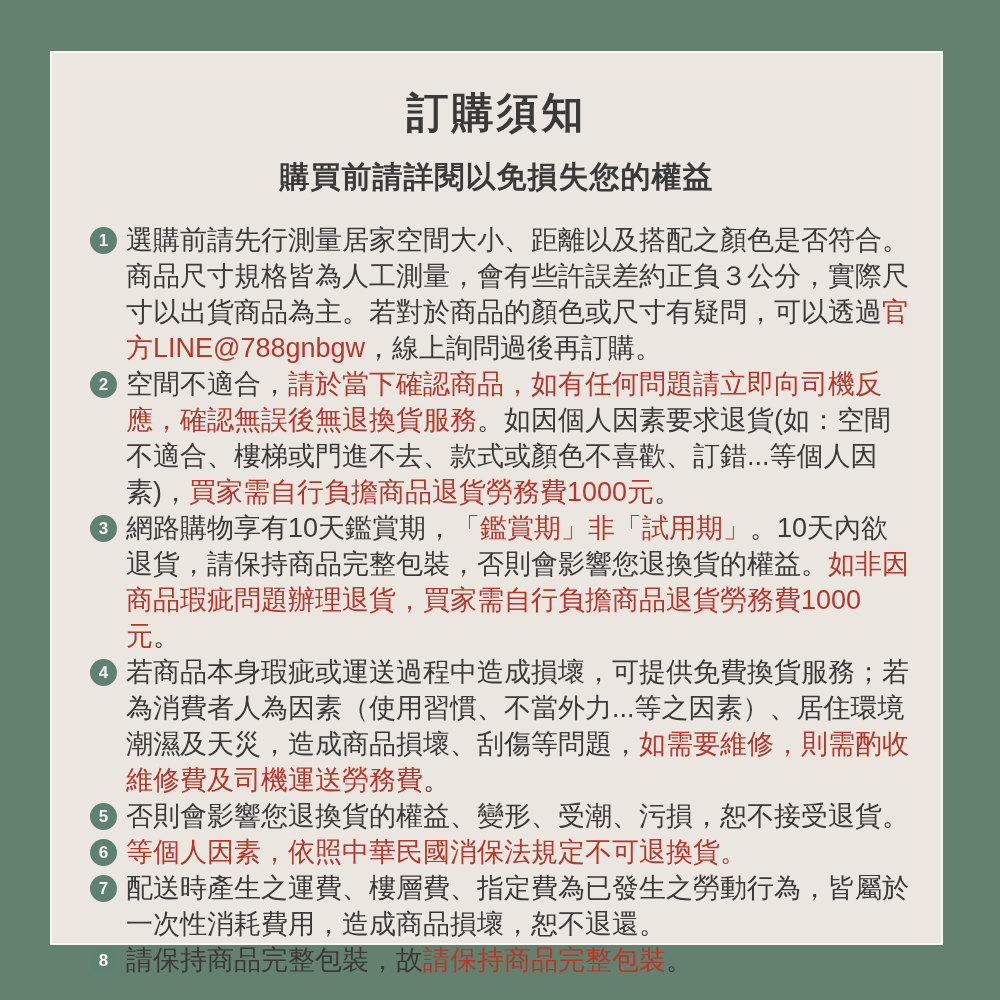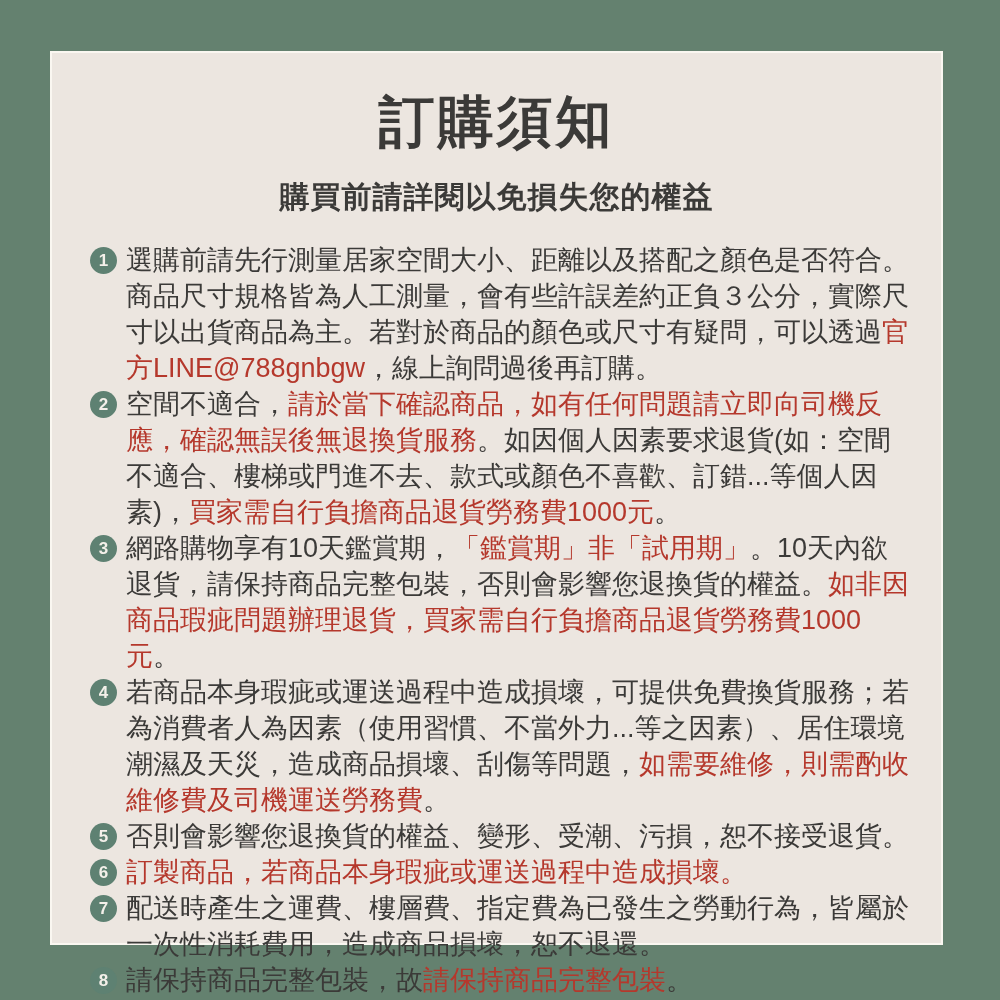--- a/index.html
+++ b/index.html
@@ -20,21 +20,21 @@
     top: 51px;
     width: 893px;
     height: 894px;
     box-sizing: border-box;
     background: var(--card-bg, #ECE6E0);
     border: 2px solid var(--card-outline, #FAF7F1);
   }
   .title {
     margin: 32px 0 0 0;
     text-align: center;
-    font-size: 56px;
+    font-size: 42px;
     font-weight: bold;
     letter-spacing: 3px;
     color: var(--text-dark, #3B3A38);
   }
   .subtitle {
     margin: 16px 0 8px 0;
     text-align: center;
     font-size: 30px;
     font-weight: bold;
     letter-spacing: 1px;
@@ -97,21 +97,21 @@
       <div class="notice-item">
         <span class="badge">4</span>
         <div class="notice-text"><span class="seg-dark">若商品本身瑕疵或運送過程中造成損壞，可提供免費換貨服務；若為消費者人為因素（使用習慣、不當外力...等之因素）、居住環境潮濕及天災，造成商品損壞、刮傷等問題，</span><span class="seg-red">如需要維修，則需酌收維修費及司機運送勞務費</span><span class="seg-dark">。</span></div>
       </div>
       <div class="notice-item">
         <span class="badge">5</span>
         <div class="notice-text"><span class="seg-dark">否則會影響您退換貨的權益、變形、受潮、污損，恕不接受退貨。</span></div>
       </div>
       <div class="notice-item">
         <span class="badge">6</span>
-        <div class="notice-text"><span class="seg-red">訂製商品，若商品本身瑕疵或運送過程中造成損壞。</span></div>
+        <div class="notice-text"><span class="seg-red">等個人因素，依照中華民國消保法規定不可退換貨。</span></div>
       </div>
       <div class="notice-item">
         <span class="badge">7</span>
         <div class="notice-text"><span class="seg-dark">配送時產生之運費、樓層費、指定費為已發生之勞動行為，皆屬於一次性消耗費用，造成商品損壞，恕不退還。</span></div>
       </div>
       <div class="notice-item">
         <span class="badge">8</span>
         <div class="notice-text"><span class="seg-dark">請保持商品完整包裝，故</span><span class="seg-red">請保持商品完整包裝</span><span class="seg-dark">。</span></div>
       </div>
     </div>

